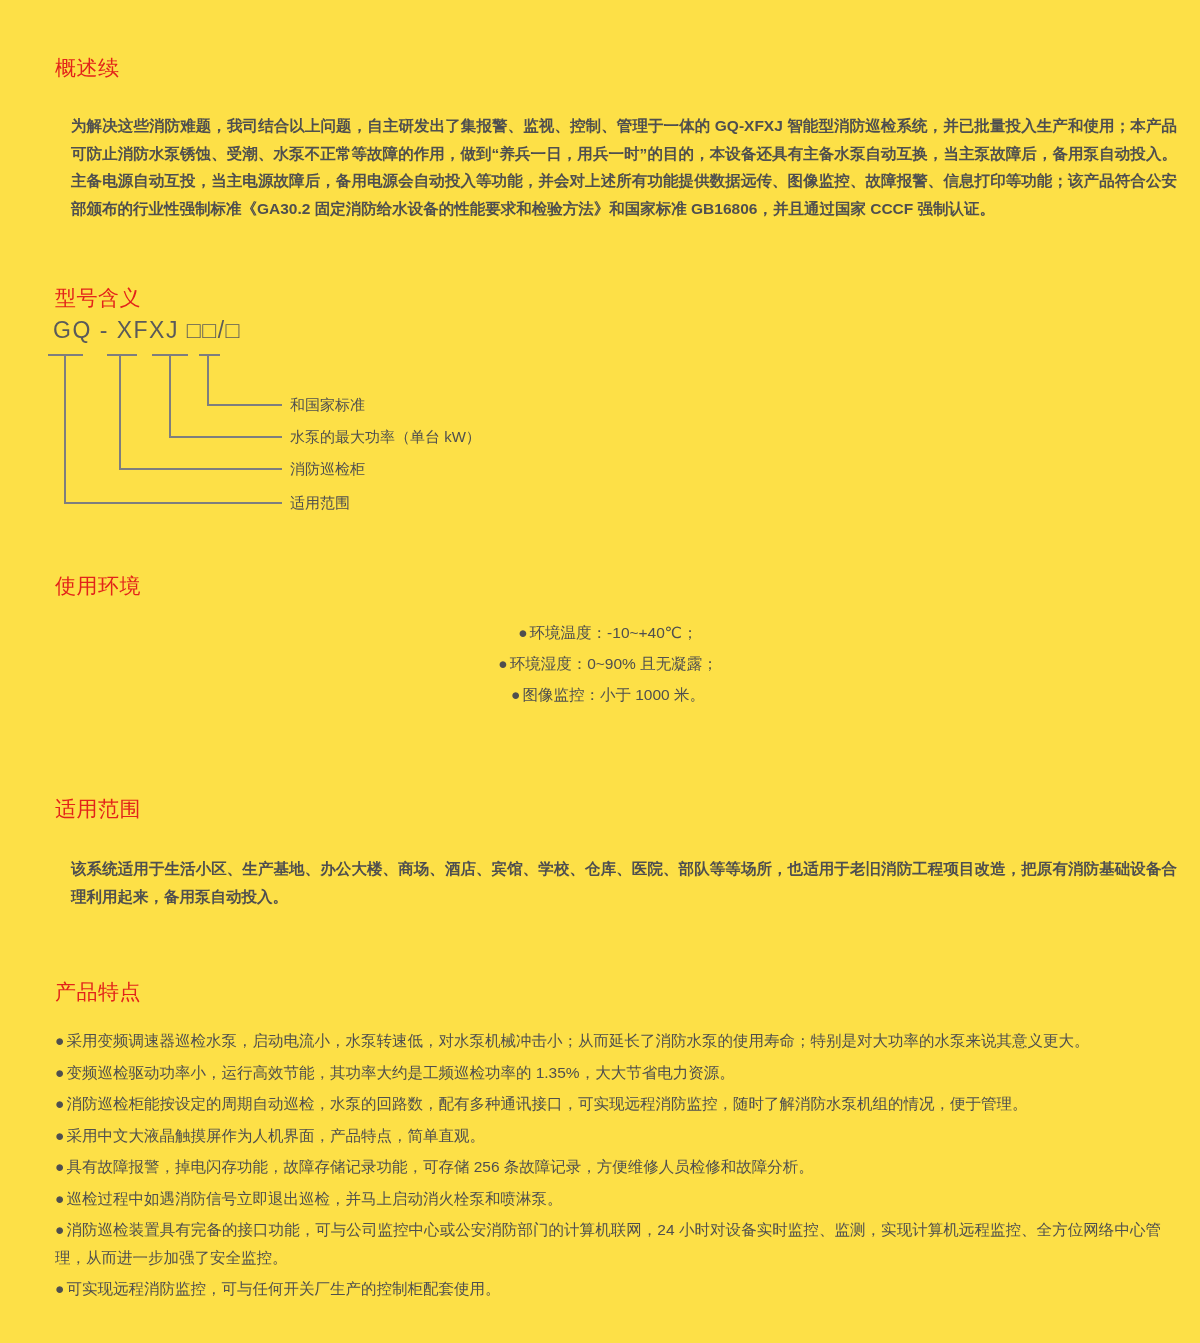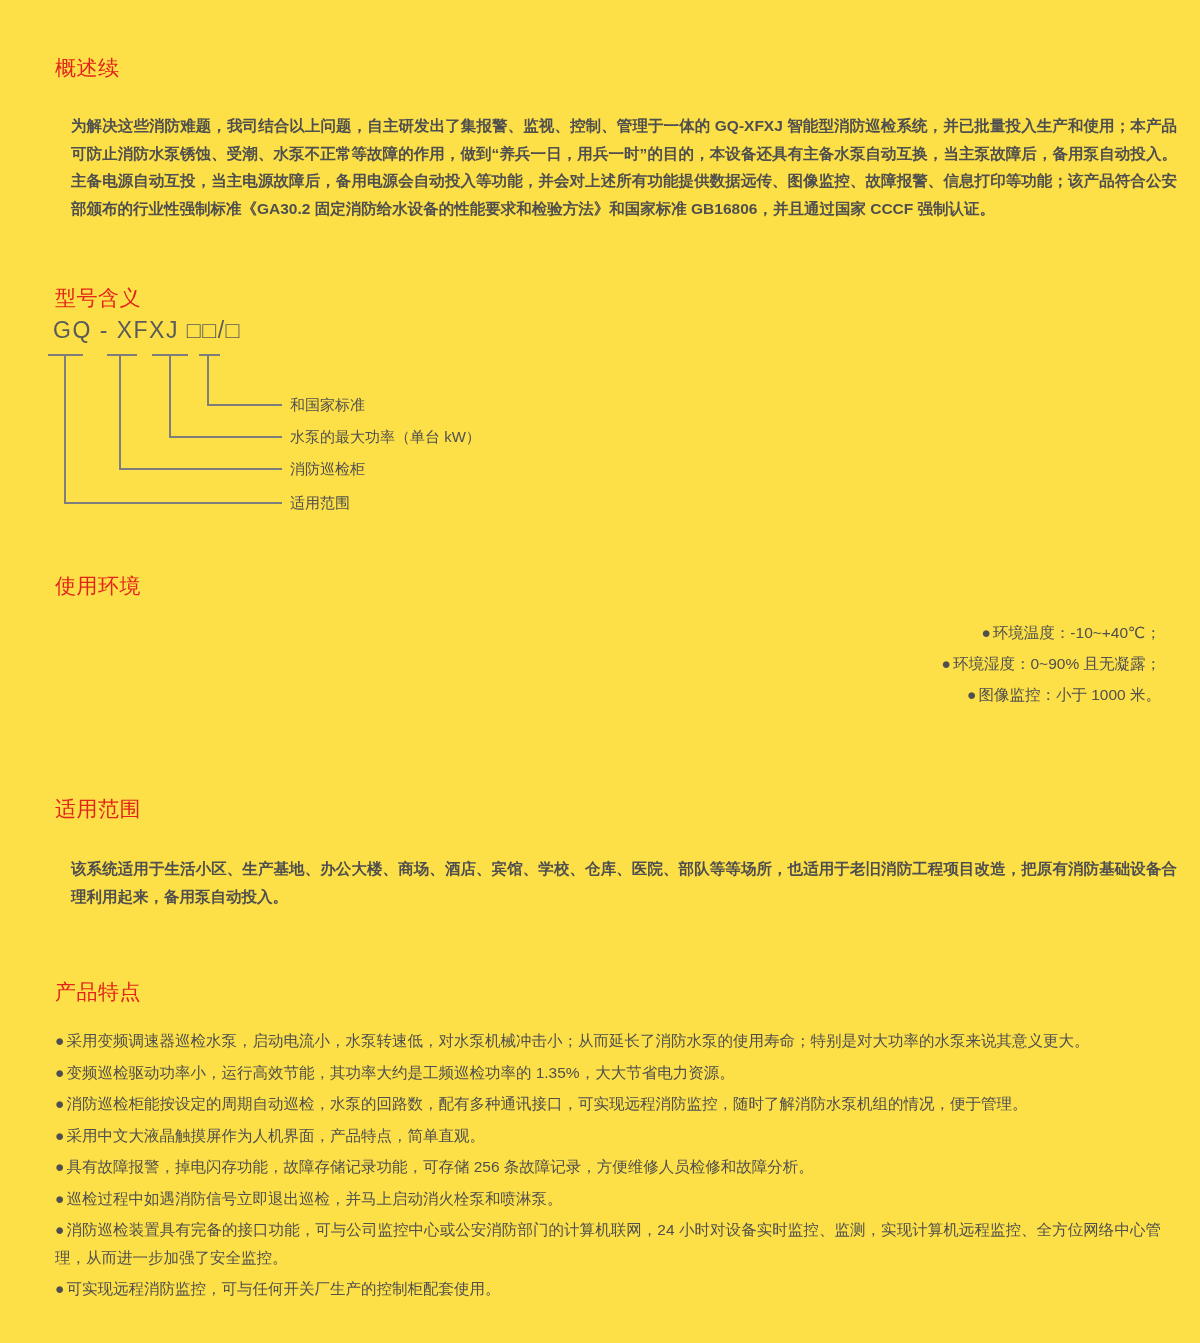--- a/index.html
+++ b/index.html
@@ -19,21 +19,21 @@
     position:absolute;left:55px;width:1106px;margin:16px;
     font-size:15.5px;line-height:27.5px;color:var(--text);
     text-align:justify;
     font-weight:bold;
   }
   .blist{
     position:absolute;left:55px;width:1106px;margin:0;padding:0;
     list-style:none;font-size:15.5px;color:var(--text);
   }
   .blist li{line-height:27.5px;margin-bottom:4px;text-align:justify;}
-  .env-list li{line-height:31px;margin-bottom:0;text-align:right;}
+  .env-list li{line-height:31px;margin-bottom:0;text-align:center;}
   .bullet{margin-right:2px;}
   .model-code{
     position:absolute;left:53px;top:320px;
     font-size:23px;line-height:20px;color:#5a5a5a;letter-spacing:1.5px;
   }
   .dline{position:absolute;background:var(--line);}
   .model-label{
     position:absolute;left:290px;
     font-size:15px;line-height:16px;color:var(--text);white-space:nowrap;
   }

